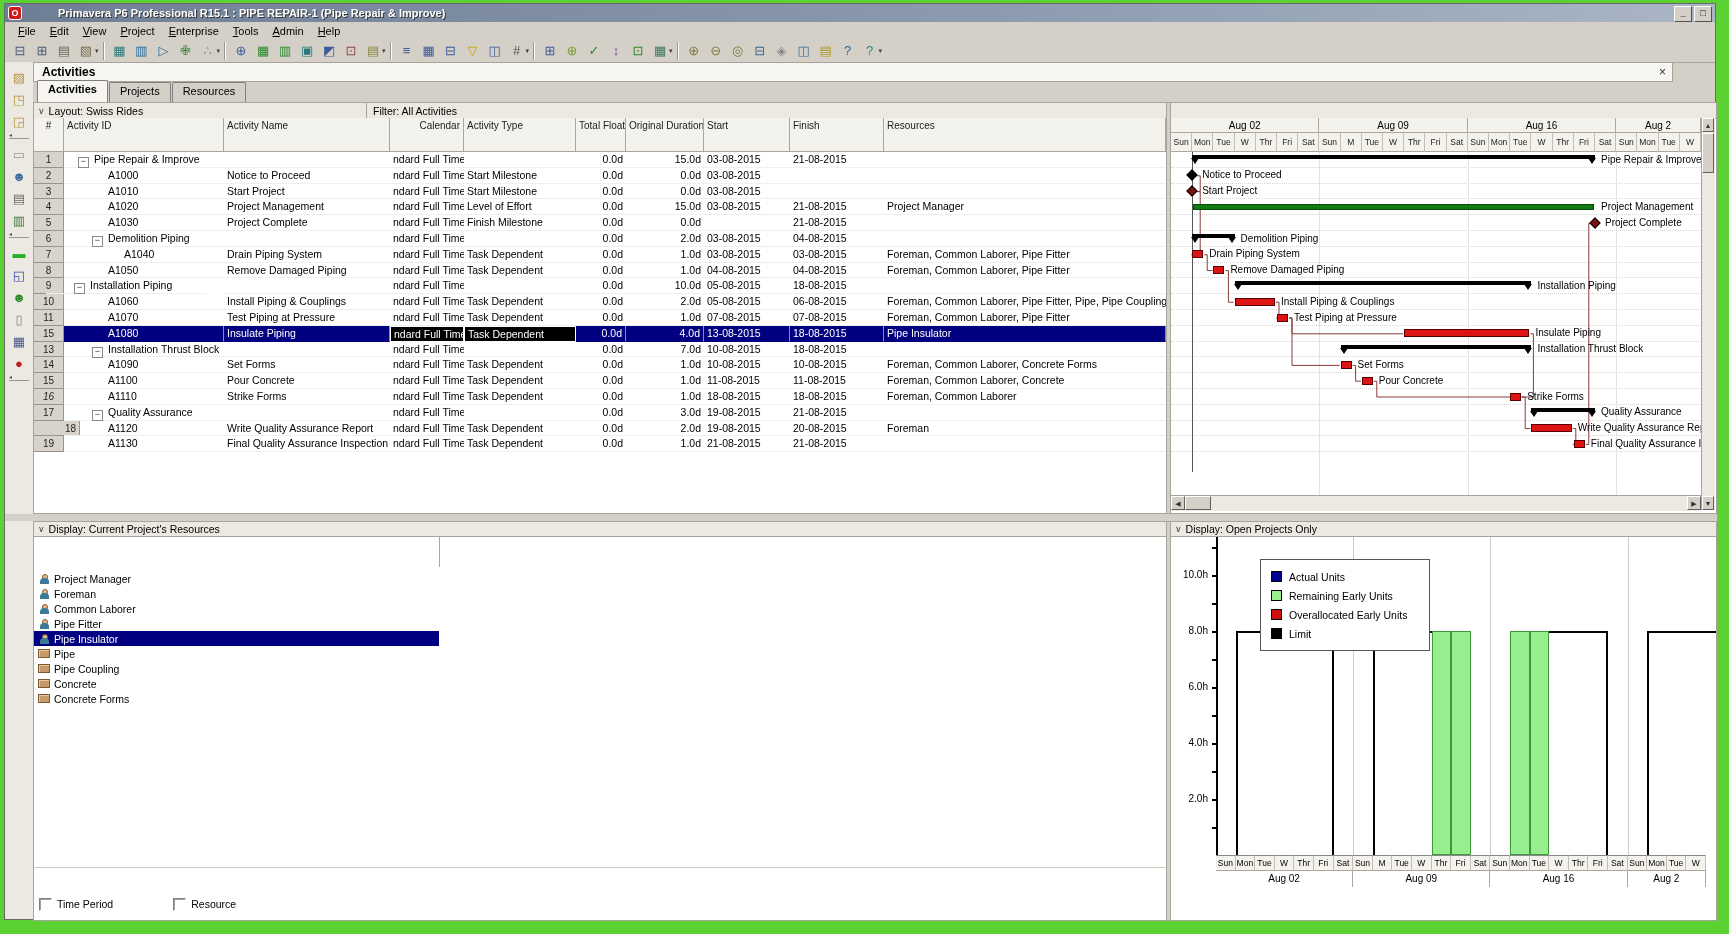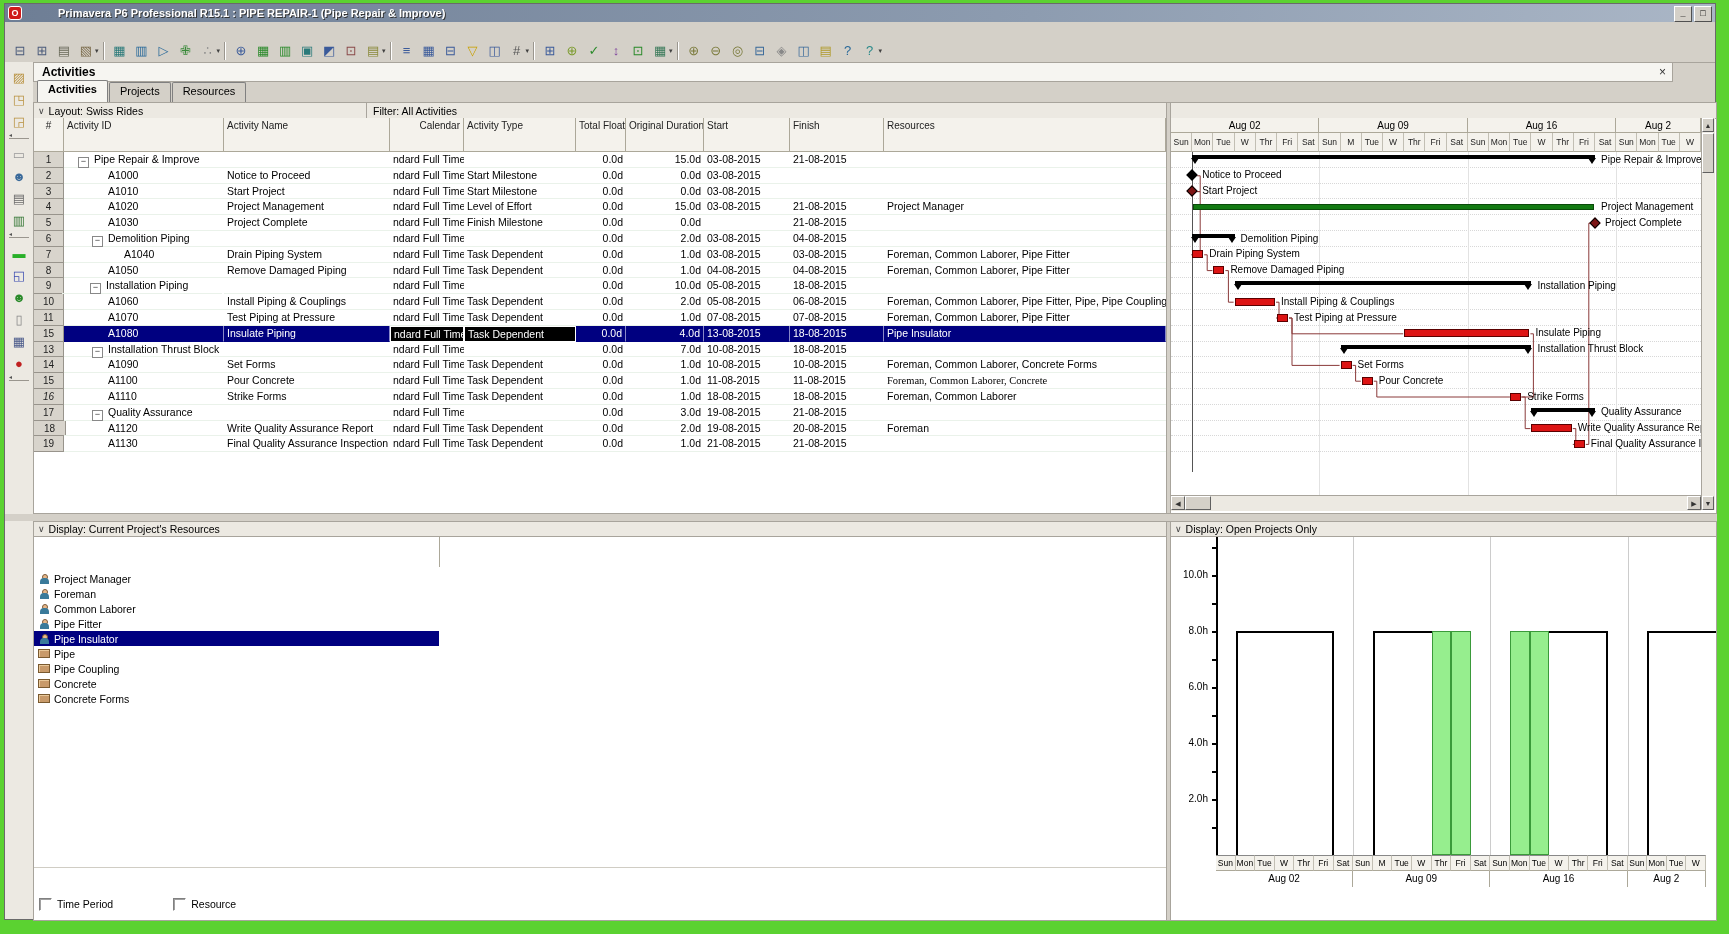--- a/index.html
+++ b/index.html
@@ -142,20 +142,30 @@
 
 <div class="window">
   <div class="titlebar">
     <div class="app-icon">O</div>
     <span class="title-text">Primavera P6 Professional R15.1 : PIPE REPAIR-1 (Pipe Repair &amp; Improve)</span>
     <div class="winbtns">
       <div class="wbtn">_</div>
       <div class="wbtn">□</div>
     </div>
   </div>
+  <div class="menubar">
+      <div class="menu-item"><u>F</u>ile</div>
+      <div class="menu-item"><u>E</u>dit</div>
+      <div class="menu-item"><u>V</u>iew</div>
+      <div class="menu-item"><u>P</u>roject</div>
+      <div class="menu-item"><u>E</u>nterprise</div>
+      <div class="menu-item"><u>T</u>ools</div>
+      <div class="menu-item"><u>A</u>dmin</div>
+      <div class="menu-item"><u>H</u>elp</div>
+    </div>
   <div class="toolbar">
       <div class="ticon" style="color: rgb(74, 90, 122);">⊟</div>
       <div class="ticon" style="color: rgb(74, 90, 122);">⊞</div>
       <div class="ticon" style="color: rgb(106, 106, 90);">▤</div>
       <div class="ticon" style="color: rgb(122, 106, 74);">▧</div>
       <div class="tdd">▾</div>
       <div class="tsep"></div>
       <div class="ticon" style="color: rgb(42, 122, 122);">▦</div>
       <div class="ticon" style="color: rgb(42, 106, 154);">▥</div>
       <div class="ticon" style="color: rgb(42, 106, 154);">▷</div>
@@ -340,21 +350,21 @@
           <div class="tcell" style="left: 356px; width: 74px; text-align: right;">ndard Full Time</div>
           <div class="tcell" style="left: 430px; width: 112px;">Task Dependent</div>
           <div class="tcell" style="left: 542px; width: 50px; text-align: right;">0.0d</div>
           <div class="tcell" style="left: 592px; width: 78px; text-align: right;">1.0d</div>
           <div class="tcell" style="left: 670px; width: 86px;">04-08-2015</div>
           <div class="tcell" style="left: 756px; width: 94px;">04-08-2015</div>
           <div class="tcell" style="left: 850px; width: 282px;">Foreman, Common Laborer, Pipe Fitter</div>
         </div>
         <div class="trow" style="top: 126.4px;">
           <div class="tcell numcell" style="left: 0px; width: 30px; text-align: center;">9</div>
-          <div class="tcell" style="left: 28px; width: 160px; padding-left: 28px; overflow: visible; white-space: nowrap;"><span class="minusbox">−</span>Installation Piping</div>
+          <div class="tcell" style="left: 12px; width: 160px; padding-left: 28px; overflow: visible; white-space: nowrap;"><span class="minusbox">−</span>Installation Piping</div>
           <div class="tcell" style="left: 190px; width: 166px;"></div>
           <div class="tcell" style="left: 356px; width: 74px; text-align: right;">ndard Full Time</div>
           <div class="tcell" style="left: 430px; width: 112px;"></div>
           <div class="tcell" style="left: 542px; width: 50px; text-align: right;">0.0d</div>
           <div class="tcell" style="left: 592px; width: 78px; text-align: right;">10.0d</div>
           <div class="tcell" style="left: 670px; width: 86px;">05-08-2015</div>
           <div class="tcell" style="left: 756px; width: 94px;">18-08-2015</div>
           <div class="tcell" style="left: 850px; width: 282px;"></div>
         </div>
         <div class="trow" style="top: 142.2px;">
@@ -420,21 +430,21 @@
         <div class="trow" style="top: 221.2px;">
           <div class="tcell numcell" style="left: 0px; width: 30px; text-align: center;">15</div>
           <div class="tcell" style="left: 30px; width: 160px; padding-left: 44px;">A1100</div>
           <div class="tcell" style="left: 190px; width: 166px;">Pour Concrete</div>
           <div class="tcell" style="left: 356px; width: 74px; text-align: right;">ndard Full Time</div>
           <div class="tcell" style="left: 430px; width: 112px;">Task Dependent</div>
           <div class="tcell" style="left: 542px; width: 50px; text-align: right;">0.0d</div>
           <div class="tcell" style="left: 592px; width: 78px; text-align: right;">1.0d</div>
           <div class="tcell" style="left: 670px; width: 86px;">11-08-2015</div>
           <div class="tcell" style="left: 756px; width: 94px;">11-08-2015</div>
-          <div class="tcell" style="left: 850px; width: 282px; font-family: Liberation Serif, serif;">Foreman, Common Laborer, Concrete</div>
+          <div class="tcell" style="left: 850px; width: 282px;">Foreman, Common Laborer, Concrete</div>
         </div>
         <div class="trow" style="top: 237px;">
           <div class="tcell numcell" style="left: 0px; width: 30px; text-align: center; font-style: italic;">16</div>
           <div class="tcell" style="left: 30px; width: 160px; padding-left: 44px;">A1110</div>
           <div class="tcell" style="left: 190px; width: 166px;">Strike Forms</div>
           <div class="tcell" style="left: 356px; width: 74px; text-align: right;">ndard Full Time</div>
           <div class="tcell" style="left: 430px; width: 112px;">Task Dependent</div>
           <div class="tcell" style="left: 542px; width: 50px; text-align: right;">0.0d</div>
           <div class="tcell" style="left: 592px; width: 78px; text-align: right;">1.0d</div>
           <div class="tcell" style="left: 670px; width: 86px;">18-08-2015</div>
@@ -447,21 +457,21 @@
           <div class="tcell" style="left: 190px; width: 166px;"></div>
           <div class="tcell" style="left: 356px; width: 74px; text-align: right;">ndard Full Time</div>
           <div class="tcell" style="left: 430px; width: 112px;"></div>
           <div class="tcell" style="left: 542px; width: 50px; text-align: right;">0.0d</div>
           <div class="tcell" style="left: 592px; width: 78px; text-align: right;">3.0d</div>
           <div class="tcell" style="left: 670px; width: 86px;">19-08-2015</div>
           <div class="tcell" style="left: 756px; width: 94px;">21-08-2015</div>
           <div class="tcell" style="left: 850px; width: 282px;"></div>
         </div>
         <div class="trow" style="top: 268.6px;">
-          <div class="tcell numcell" style="left: 0px; width: 32px; text-align: center;">18</div>
+          <div class="tcell numcell" style="left: 0px; width: 46px; text-align: right;">18</div>
           <div class="tcell" style="left: 30px; width: 160px; padding-left: 44px;">A1120</div>
           <div class="tcell" style="left: 190px; width: 166px;">Write Quality Assurance Report</div>
           <div class="tcell" style="left: 356px; width: 74px; text-align: right;">ndard Full Time</div>
           <div class="tcell" style="left: 430px; width: 112px;">Task Dependent</div>
           <div class="tcell" style="left: 542px; width: 50px; text-align: right;">0.0d</div>
           <div class="tcell" style="left: 592px; width: 78px; text-align: right;">2.0d</div>
           <div class="tcell" style="left: 670px; width: 86px;">19-08-2015</div>
           <div class="tcell" style="left: 756px; width: 94px;">20-08-2015</div>
           <div class="tcell" style="left: 850px; width: 282px;">Foreman</div>
         </div>
@@ -716,20 +726,38 @@
           <div class="ylab" style="left: 3px; top: 47px;">10.0h</div>
           <div class="limitbox" style="left: 64.6px; top: 109px; width: 98px; height: 224px;"></div>
           <div class="limitbox" style="left: 201.8px; top: 109px; width: 98px; height: 224px;"></div>
           <div class="limitbox" style="left: 339px; top: 109px; width: 98px; height: 224px;"></div>
           <div class="limitbox" style="left: 476.2px; top: 109px; width: 98px; height: 224px;"></div>
           <div class="hbar" style="left: 260.6px; top: 109px; width: 19.6px; height: 224px;"></div>
           <div class="hbar" style="left: 280.2px; top: 109px; width: 19.6px; height: 224px;"></div>
           <div class="hbar" style="left: 339px; top: 109px; width: 19.6px; height: 224px;"></div>
           <div class="hbar" style="left: 358.6px; top: 109px; width: 19.6px; height: 224px;"></div>
         </div>
+      <div class="legend" style="left:89px;top:37px;width:148px;">
+          <div class="lrow">
+            <div class="lsw" style="background: rgb(0, 0, 144);"></div>
+            <span>Actual Units</span>
+          </div>
+          <div class="lrow">
+            <div class="lsw" style="background: rgb(150, 238, 142);"></div>
+            <span>Remaining Early Units</span>
+          </div>
+          <div class="lrow">
+            <div class="lsw" style="background: rgb(204, 16, 16);"></div>
+            <span>Overallocated Early Units</span>
+          </div>
+          <div class="lrow">
+            <div class="lsw" style="background: rgb(0, 0, 0);"></div>
+            <span>Limit</span>
+          </div>
+        </div>
       <div id="haxis">
           <div class="hday" style="left: 45px; top: 333px; width: 19.6px;">Sun</div>
           <div class="hday" style="left: 64.6px; top: 333px; width: 19.6px;">Mon</div>
           <div class="hday" style="left: 84.2px; top: 333px; width: 19.6px;">Tue</div>
           <div class="hday" style="left: 103.8px; top: 333px; width: 19.6px;">W</div>
           <div class="hday" style="left: 123.4px; top: 333px; width: 19.6px;">Thr</div>
           <div class="hday" style="left: 143px; top: 333px; width: 19.6px;">Fri</div>
           <div class="hday" style="left: 162.6px; top: 333px; width: 19.6px;">Sat</div>
           <div class="hweek" style="left: 45px; top: 349px; width: 137.2px;">Aug 02</div>
           <div class="hday" style="left: 182.2px; top: 333px; width: 19.6px;">Sun</div>

